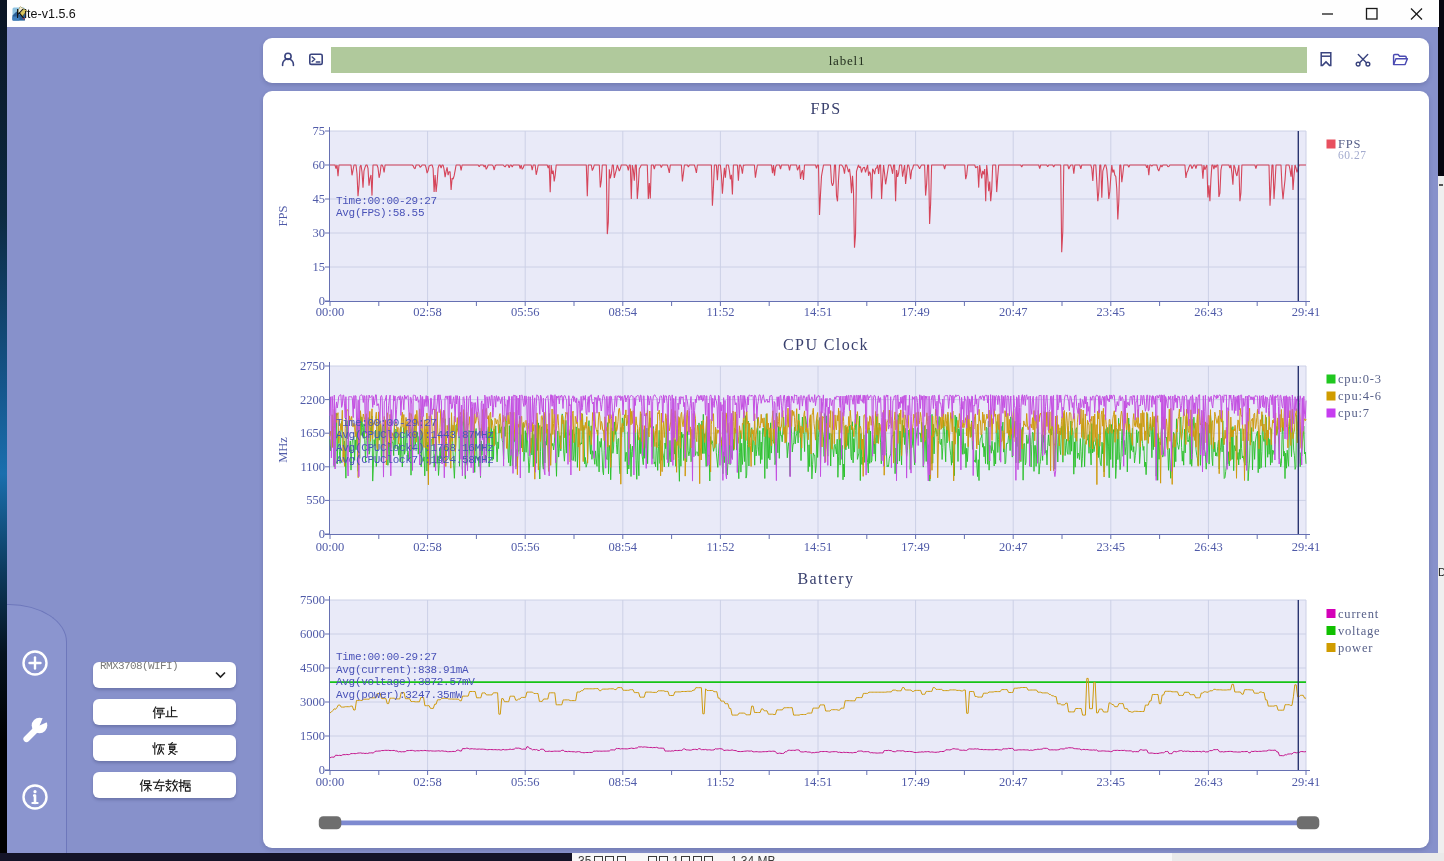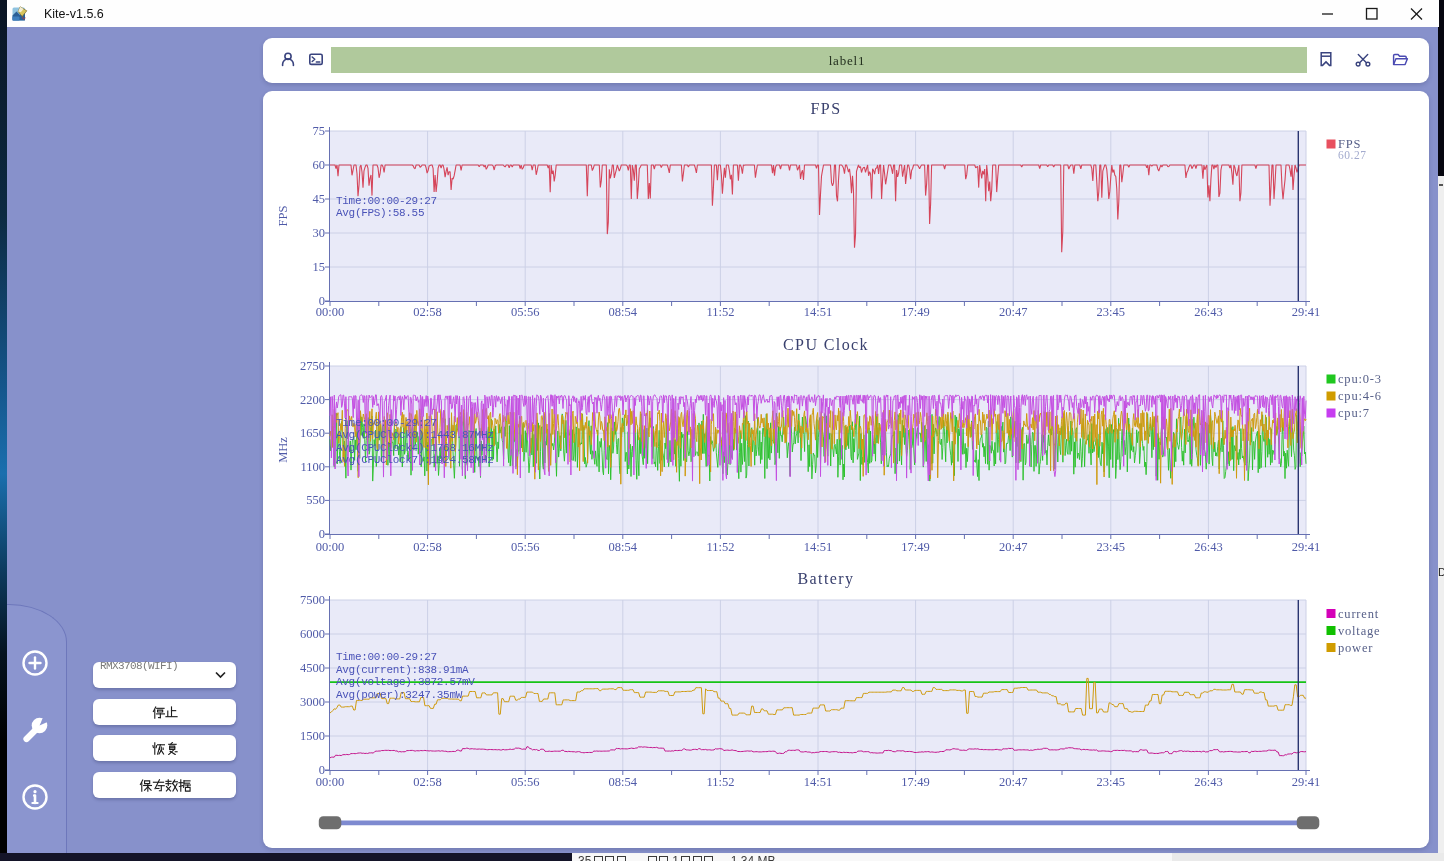--- a/index.html
+++ b/index.html
@@ -32,21 +32,21 @@
 
 <div class="abs" style="left:7px;top:0;width:1432px;height:27px;background:#fefefe"></div>
 <svg width="16" height="16" viewBox="0 0 16 16" style="position:absolute;left:12px;top:6px">
 <rect x="0.5" y="1.5" width="12.5" height="13" rx="1.5" fill="#8fc3e0"></rect>
 <path d="M0.5 9.5 L4.5 5.5 L8 9 L13 5.5 V14.5 H0.5 Z" fill="#2a5f96"></path>
 <rect x="0.5" y="10.5" width="7" height="4" rx="1" fill="#3f7fbd"></rect>
 <path d="M8.2 0.8 L14.8 4.8 L10.2 10.6 L6.2 5.6 Z" fill="#d8c45c" stroke="#7a6828" stroke-width="0.7"></path>
 <path d="M8.2 0.8 L11.6 2.9 L8.8 6.2 L6.2 5.6 Z" fill="#f2ecd2"></path>
 <path d="M10.2 10.6 L11.6 13.2 L13.6 11.8" stroke="#b03a3a" stroke-width="0.8" fill="none"></path>
 </svg>
-<div class="abs" style="left:44px;top:7px;font:12.5px 'Liberation Sans';color:#111">Kite-v1.5.6</div>
+<div class="abs" style="left:16px;top:7px;font:12.5px 'Liberation Sans';color:#111">Kite-v1.5.6</div>
 <svg width="130" height="28" viewBox="0 0 130 28" style="position:absolute;left:1314px;top:0">
 <line x1="8" y1="14" x2="19" y2="14" stroke="#1a1a1a" stroke-width="1.3"></line>
 <rect x="52.5" y="8.5" width="10.5" height="10.5" fill="none" stroke="#1a1a1a" stroke-width="1.3"></rect>
 <line x1="97" y1="8.5" x2="108" y2="19.5" stroke="#1a1a1a" stroke-width="1.3"></line>
 <line x1="108" y1="8.5" x2="97" y2="19.5" stroke="#1a1a1a" stroke-width="1.3"></line>
 </svg>
 
 <div class="abs" style="left:7px;top:27px;width:1431px;height:826px;background:#8791cb"></div>
 
 <div class="abs" style="left:7px;top:604px;width:60px;height:249px;background:#8b95cf;border-top:1px solid #6d77bb;border-right:1px solid #6d77bb;border-top-right-radius:58px 38px"></div>

